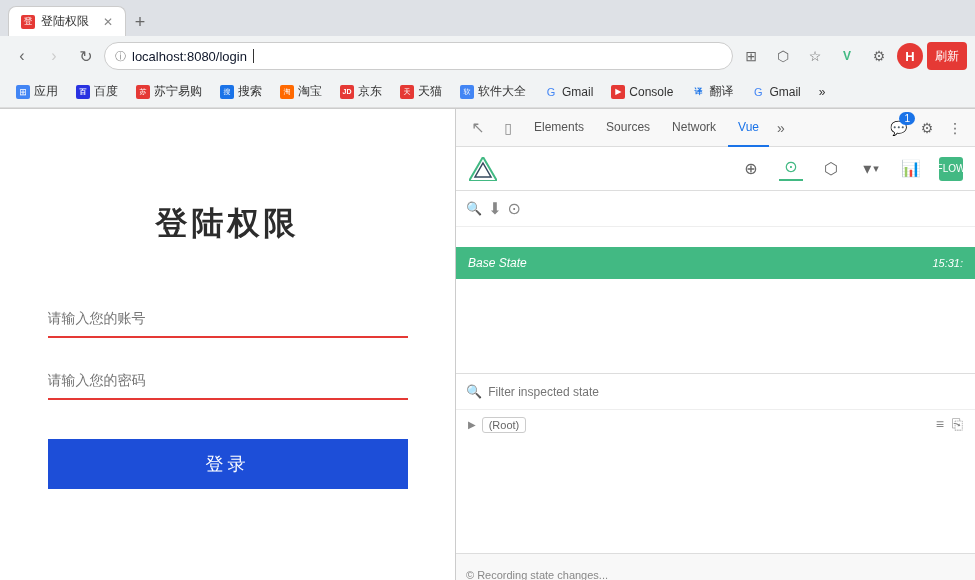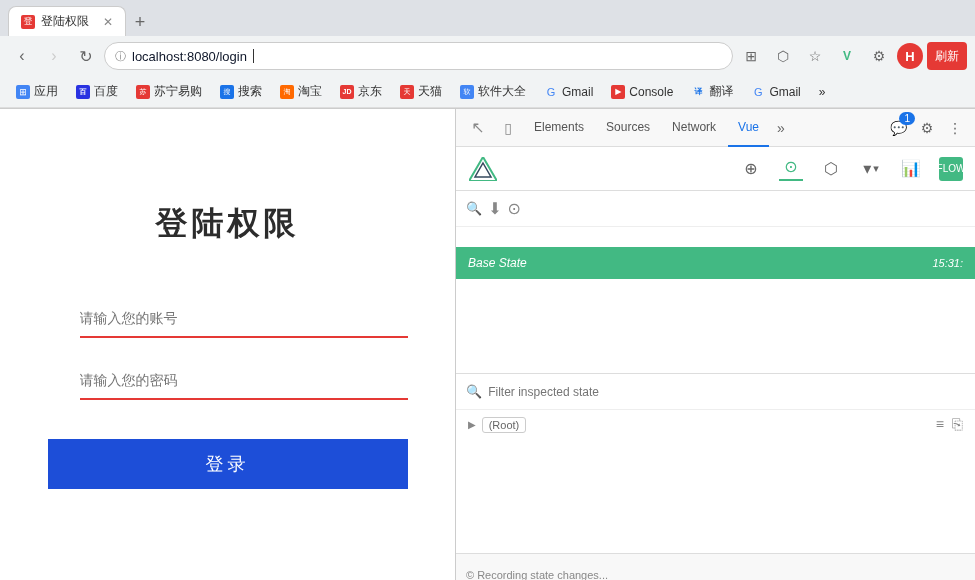--- a/index.html
+++ b/index.html
@@ -28,21 +28,21 @@
     .bookmark-item { display: flex; align-items: center; gap: 4px; padding: 2px 8px; border-radius: 4px; cursor: pointer; font-size: 12px; color: #333; white-space: nowrap; }
     .bm-icon { width: 14px; height: 14px; border-radius: 2px; display: flex; align-items: center; justify-content: center; font-size: 9px; }
 
     
     .main-area { display: flex; height: calc(580px - 36px - 40px - 32px); }
 
     
     .login-page { flex: 1; background: #fff; display: flex; flex-direction: column; align-items: center; justify-content: center; padding: 20px; }
     .login-title { font-size: 32px; color: #2c2c2c; margin-bottom: 60px; font-weight: bold; letter-spacing: 4px; }
     .login-form { width: 360px; }
-    .form-field { margin-bottom: 30px; border-bottom: 2px solid #e53935; padding-bottom: 6px; margin-left: 32px; }
+    .form-field { margin-bottom: 30px; border-bottom: 2px solid #e53935; padding-bottom: 6px; }
     .form-field input { width: 100%; border: none; outline: none; font-size: 14px; color: #999; background: transparent; padding: 4px 0; }
     .login-btn { width: 100%; height: 50px; background: #1d4ed8; color: #fff; border: none; font-size: 18px; cursor: pointer; letter-spacing: 4px; margin-top: 9px; }
 
     
     .devtools-panel { width: 520px; background: #fff; border-left: 1px solid #ccc; display: flex; flex-direction: column; }
     .devtools-toolbar { height: 38px; background: #f8f8f8; border-bottom: 1px solid #ddd; display: flex; align-items: center; padding: 0 8px; gap: 2px; }
     .devtools-tab { padding: 2px 10px; height: 38px; display: flex; align-items: center; font-size: 12px; color: #555; cursor: pointer; border-bottom: 2px solid transparent; }
     .devtools-tab.active { color: #1a73e8; border-bottom: 2px solid #1a73e8; }
     .devtools-tab-more { padding: 0 6px; height: 38px; display: flex; align-items: center; color: #666; cursor: pointer; font-size: 14px; }
     .devtools-icons { display: flex; align-items: center; gap: 4px; margin-left: auto; }

